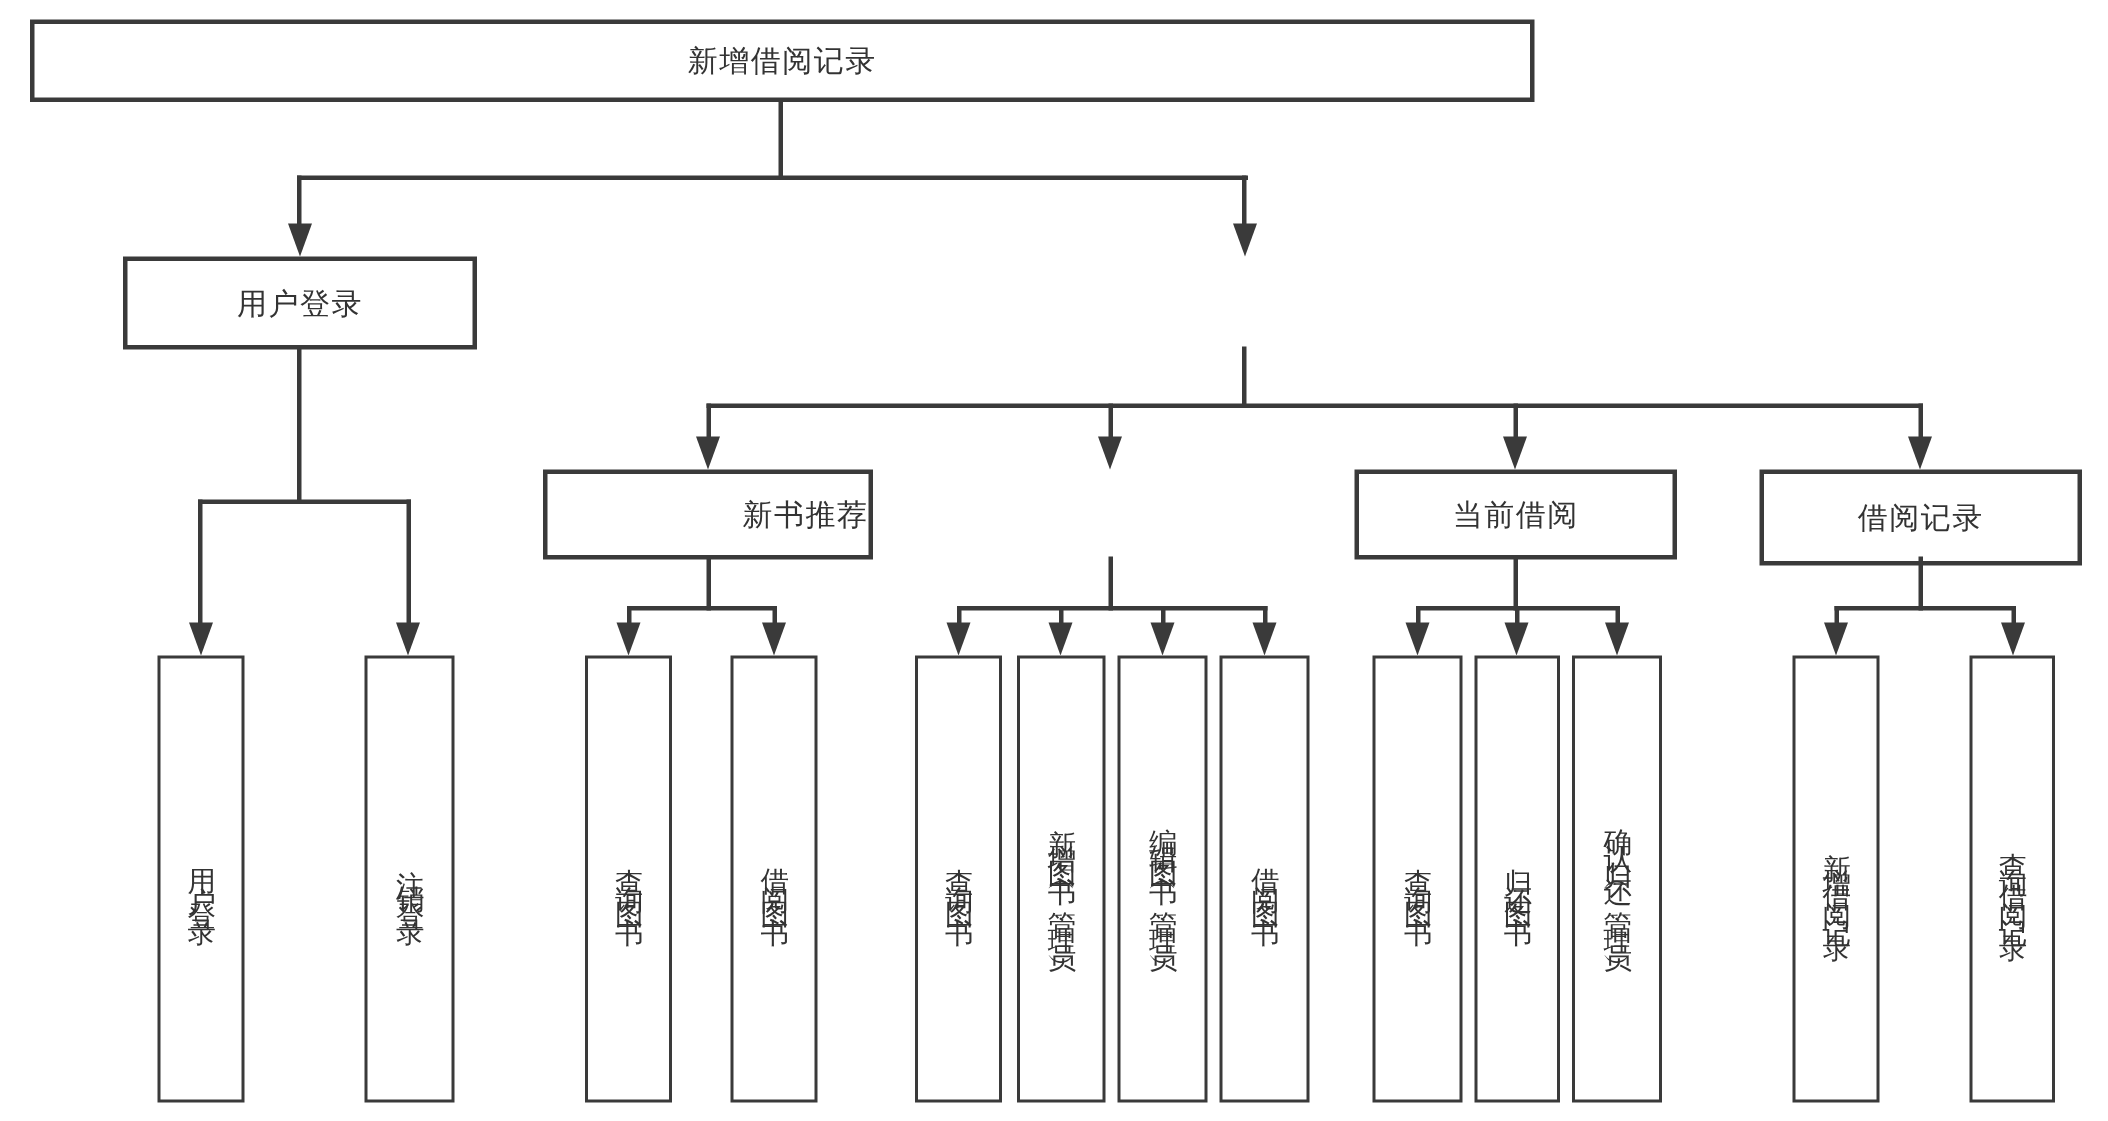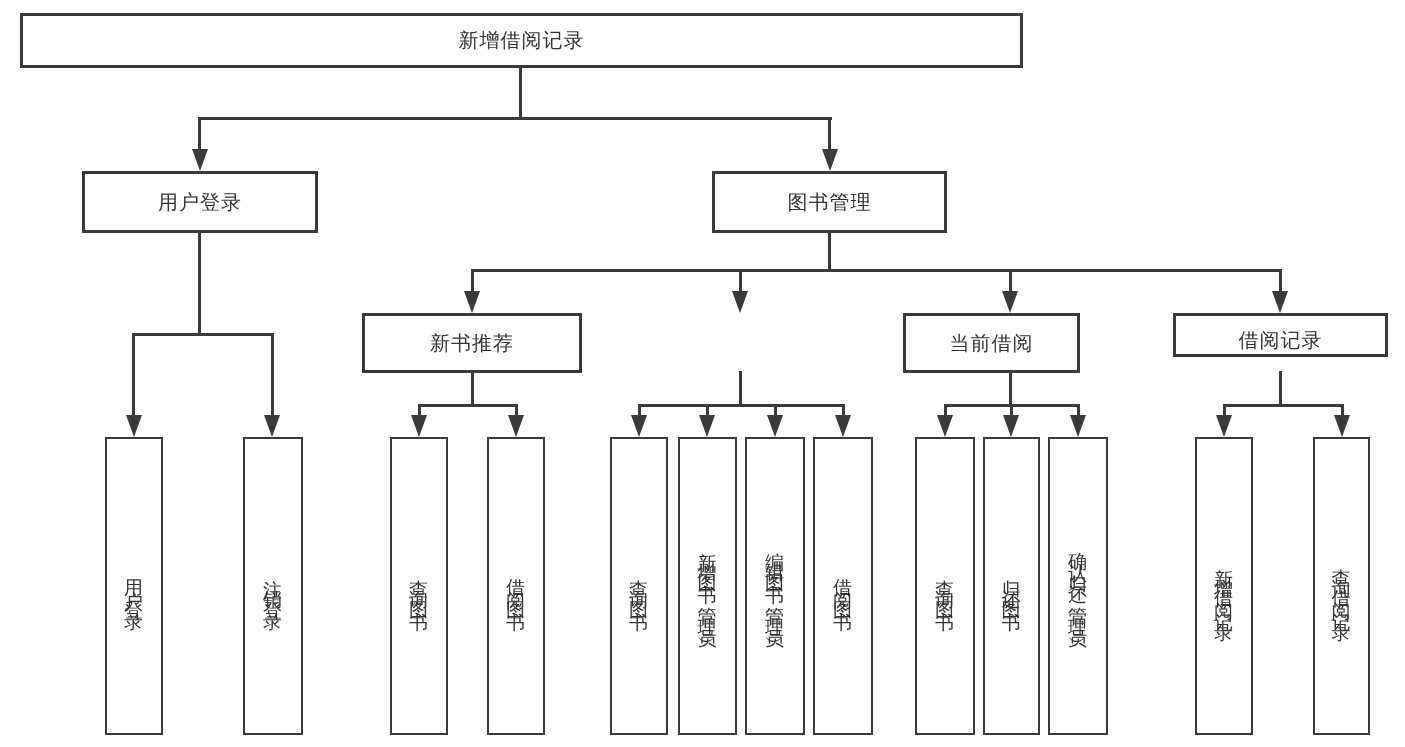--- a/index.html
+++ b/index.html
@@ -75,49 +75,46 @@
   <div class="line" style="left:519px; top:66px; width:3px; height:53px;"></div>
   <div class="line" style="left:198px; top:117px; width:634px; height:3px;"></div>
   <div class="line" style="left:198px; top:117px; width:3px; height:34px;"></div>
   <div class="arrowhead" style="left:192px; top:149px;"></div>
   <div class="line" style="left:828px; top:117px; width:3px; height:34px;"></div>
   <div class="arrowhead" style="left:822px; top:149px;"></div>
 
   <div class="box hbox" style="left:82px; top:171px; width:236px; height:62px;">
     <span>用户登录</span>
   </div>
-  <div class="box hbox" style="left:712px; top:171px; width:235px; height:62px;">
-    <span>图书管理</span>
-  </div>
 
   <div class="line" style="left:198px; top:231px; width:3px; height:105px;"></div>
   <div class="line" style="left:132px; top:333px; width:142px; height:3px;"></div>
   <div class="line" style="left:132px; top:333px; width:3px; height:84px;"></div>
   <div class="arrowhead" style="left:126px; top:415px;"></div>
   <div class="line" style="left:271px; top:333px; width:3px; height:84px;"></div>
   <div class="arrowhead" style="left:264px; top:415px;"></div>
 
   <div class="line" style="left:828px; top:231px; width:3px; height:41px;"></div>
   <div class="line" style="left:471px; top:269px; width:811px; height:3px;"></div>
   <div class="line" style="left:471px; top:269px; width:3px; height:24px;"></div>
   <div class="arrowhead" style="left:464px; top:291px;"></div>
   <div class="line" style="left:739px; top:269px; width:3px; height:24px;"></div>
   <div class="arrowhead" style="left:732px; top:291px;"></div>
   <div class="line" style="left:1009px; top:269px; width:3px; height:24px;"></div>
   <div class="arrowhead" style="left:1002px; top:291px;"></div>
   <div class="line" style="left:1279px; top:269px; width:3px; height:24px;"></div>
   <div class="arrowhead" style="left:1272px; top:291px;"></div>
 
-  <div class="box hbox" style="left:362px; top:313px; width:220px; height:60px;">
+  <div class="box hbox" style="left:362px; top:313px; width:220px; height:60px;justify-content:flex-end;">
     <span>新书推荐</span>
   </div>
-  <div class="box hbox" style="left:903px; top:313px; width:177px; height:60px;">
+  <div class="box hbox" style="left:903px; top:313px; width:215px; height:60px;">
     <span>当前借阅</span>
   </div>
-  <div class="box hbox" style="left:1173px; top:313px; width:215px; height:44px;align-items:flex-end;">
+  <div class="box hbox" style="left:1173px; top:313px; width:215px; height:64px;">
     <span>借阅记录</span>
   </div>
 
   <div class="line" style="left:471px; top:371px; width:3px; height:36px;"></div>
   <div class="line" style="left:418px; top:404px; width:100px; height:3px;"></div>
   <div class="line" style="left:418px; top:404px; width:3px; height:13px;"></div>
   <div class="arrowhead" style="left:411px; top:415px;"></div>
   <div class="line" style="left:515px; top:404px; width:3px; height:13px;"></div>
   <div class="arrowhead" style="left:508px; top:415px;"></div>
 

